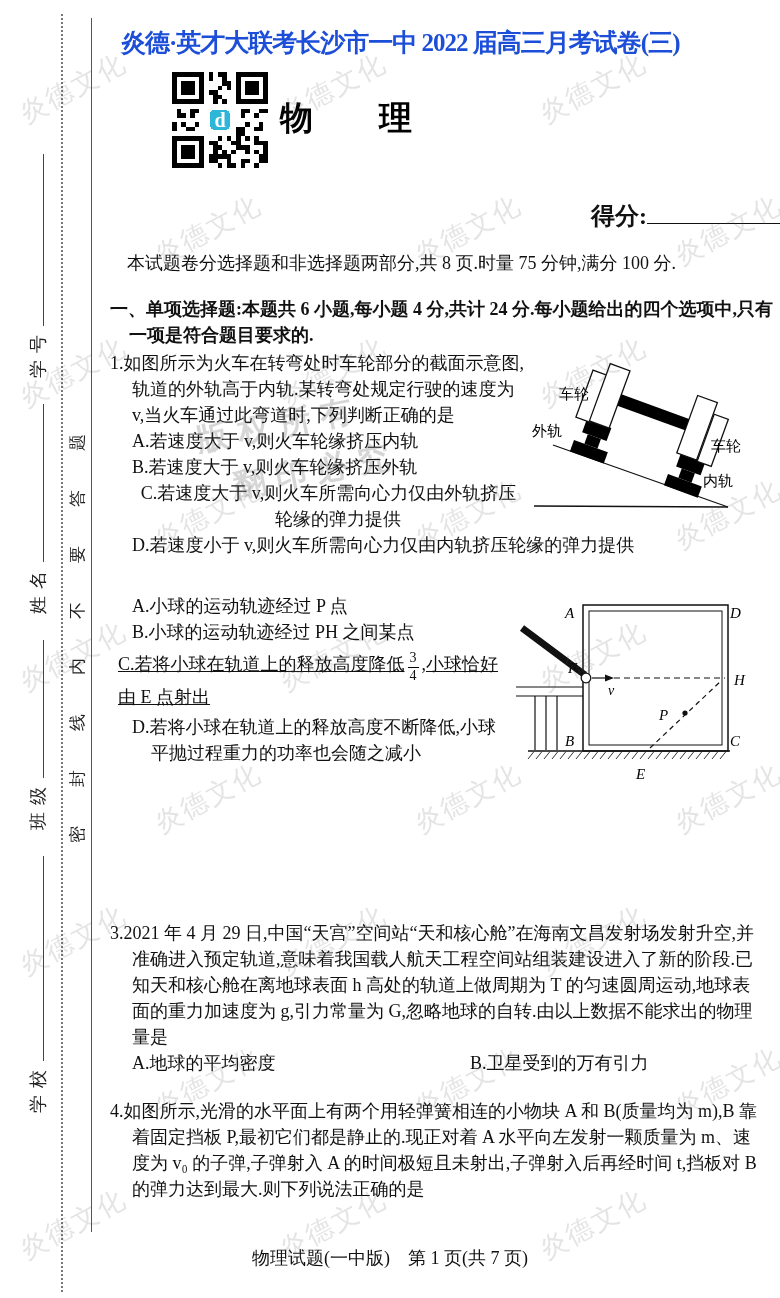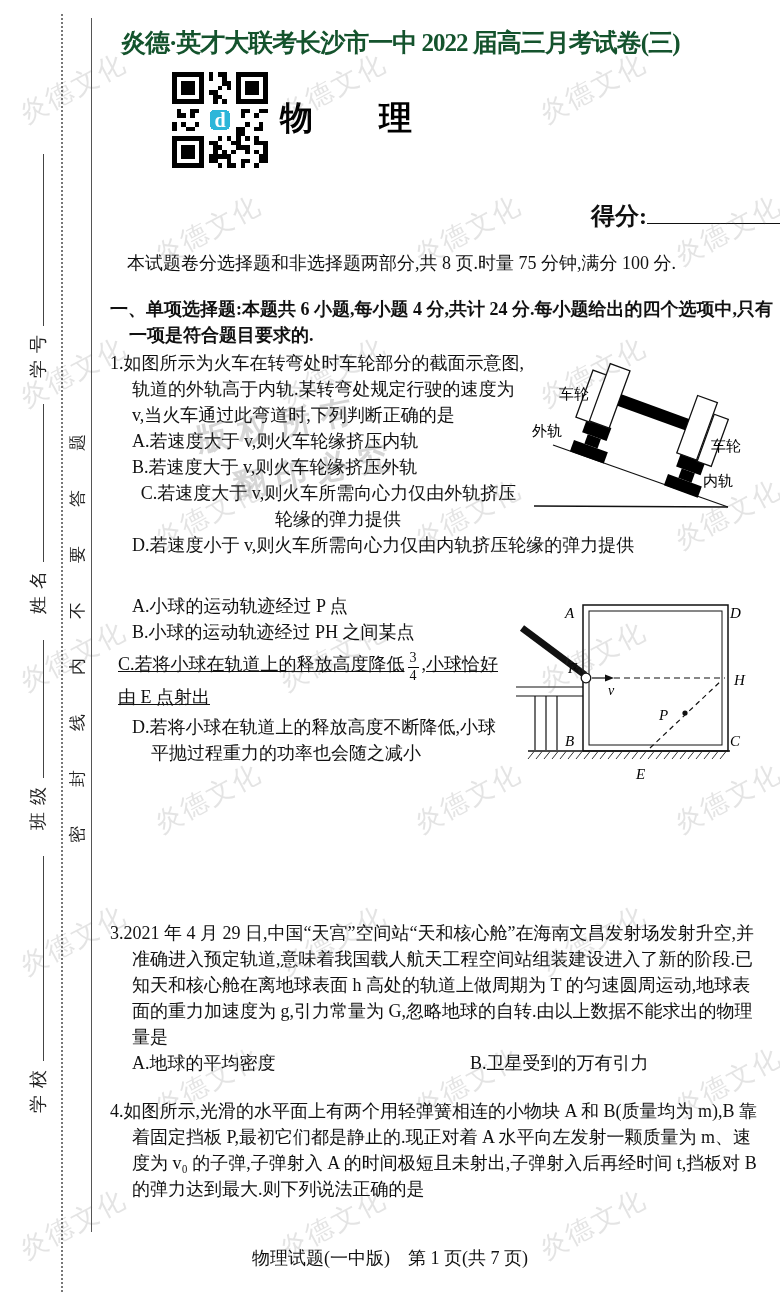--- a/index.html
+++ b/index.html
@@ -20,21 +20,21 @@
   .fblank{display:inline-block;border-bottom:1.6px solid #444;height:14px;vertical-align:baseline;margin-right:26px;}
   .fb1{width:205px;} .fb2{width:138px;} .fb3{width:158px;} .fb4{width:172px;margin-right:0;}
   .seal-notice{
     position:absolute;left:66px;top:843px;width:470px;
     transform:rotate(-90deg);transform-origin:0 0;
     font-size:17px;letter-spacing:39px;color:#222;white-space:nowrap;
   }
   
   .title{
     position:absolute;left:121px;top:26px;white-space:nowrap;
-    font-size:25px;font-weight:bold;letter-spacing:-1px;color:#14532d;
+    font-size:25px;font-weight:bold;letter-spacing:-1px;color:#1d4ed8;
   }
   .qr{position:absolute;left:172px;top:72px;width:96px;height:96px;}
   .subject{
     position:absolute;left:280px;top:96px;width:300px;
     font-size:33px;font-weight:bold;color:#000;
   }
   .score{position:absolute;left:578px;top:200px;font-size:24px;font-weight:bold;margin-left:13px;}
   .score-line{display:inline-block;width:133px;border-bottom:1.8px solid #111;height:16px;vertical-align:baseline;}
   
   .intro{position:absolute;left:112px;top:250px;width:650px;font-size:18px;line-height:26px;padding-left:15px;}

